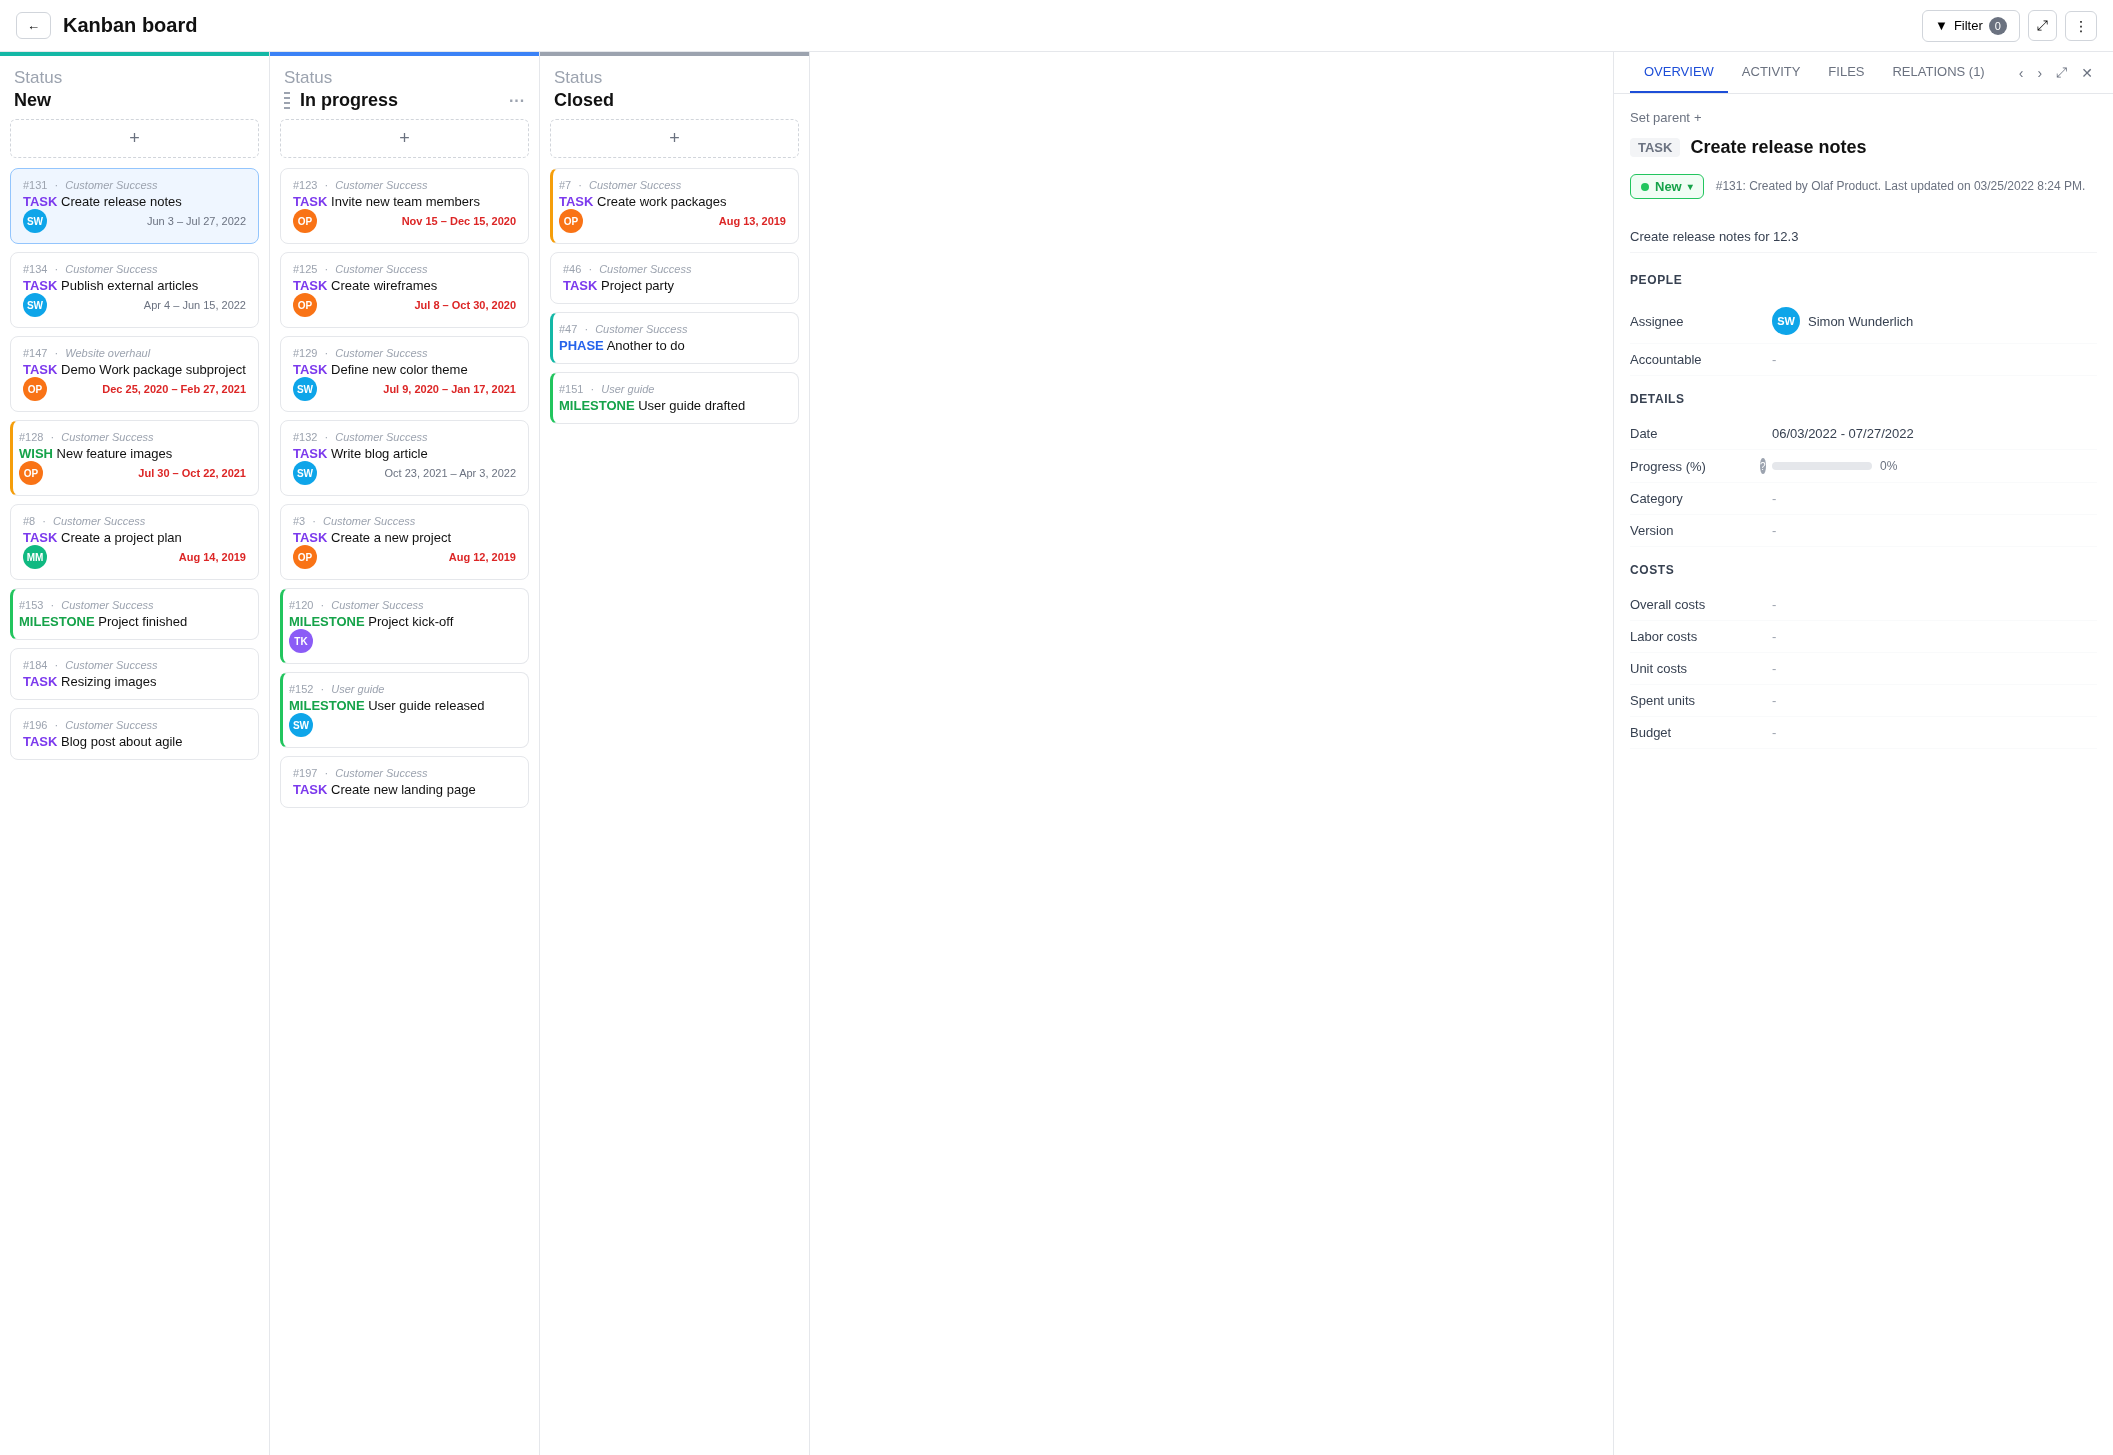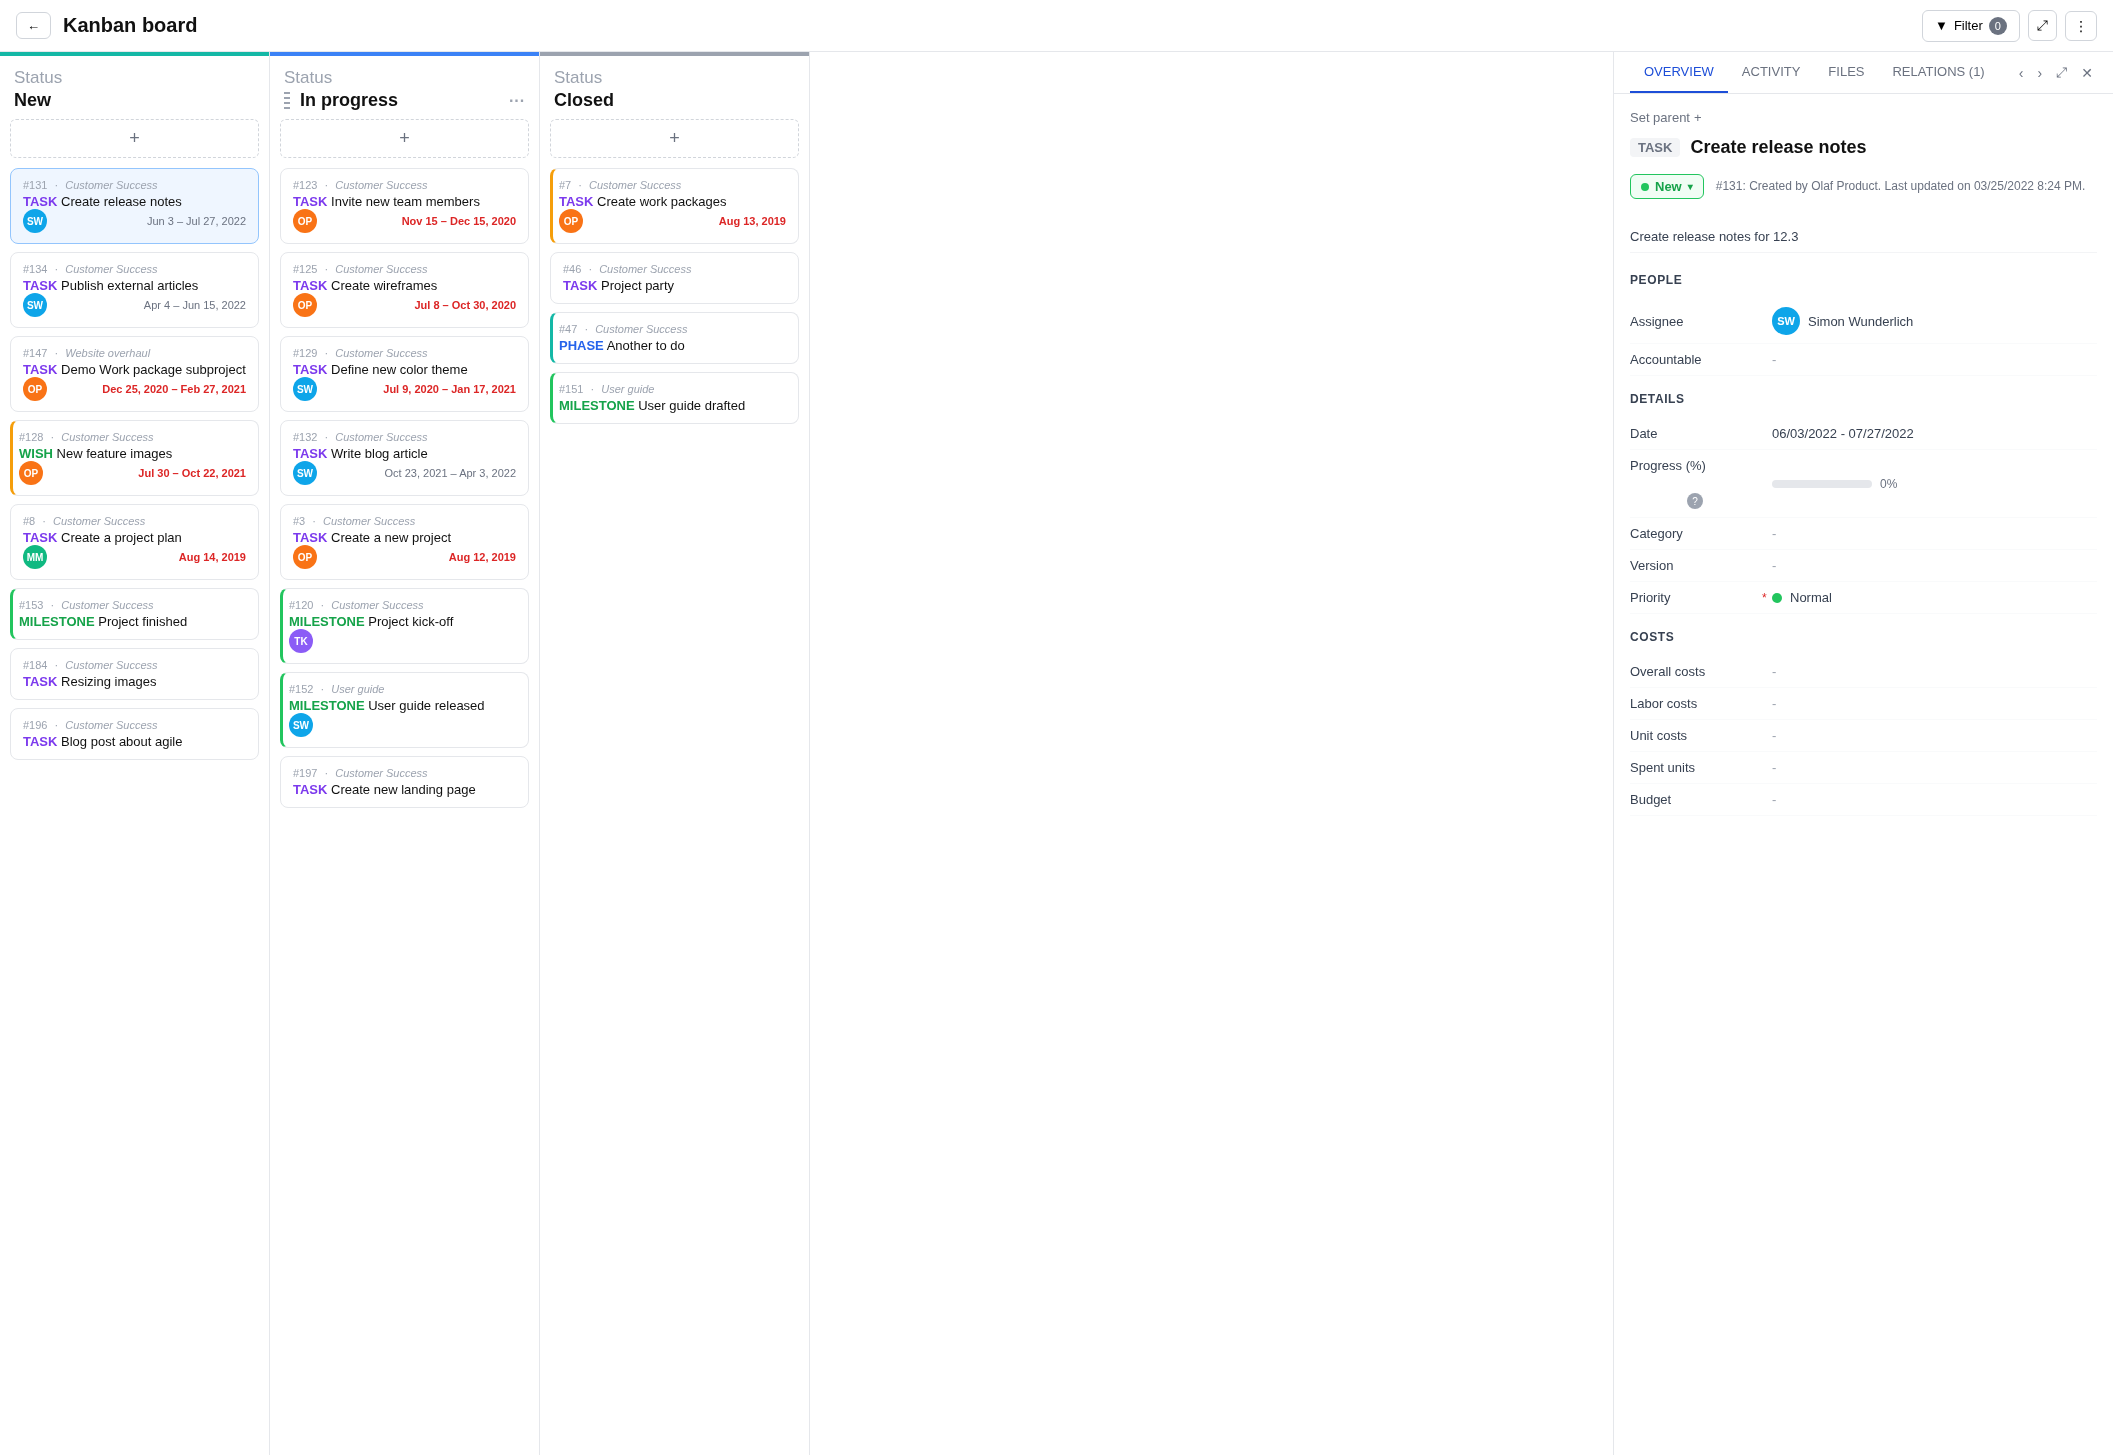--- a/index.html
+++ b/index.html
@@ -353,51 +353,41 @@
           <span class="detail-dash">-</span>
         </div>
       </div>
 
       <div class="section-title" style="margin-top:16px;">DETAILS</div>
       <div class="detail-row">
         <span class="detail-label">Date</span>
         <span class="detail-value">06/03/2022 - 07/27/2022</span>
       </div>
       <div class="detail-row">
-        <div style="display:flex;align-items:center;gap:20px;width:130px;min-width:130px;flex-direction:column;">
+        <div style="display:flex;align-items:center;gap:0;width:130px;min-width:130px;">
           <span class="detail-label" style="width:auto;">Progress (%)</span>
           <div class="help-icon">?</div>
         </div>
         <div class="detail-value">
           <div class="progress-bar-container">
             <div class="progress-bar-bg">
               <div class="progress-bar-fill"></div>
             </div>
             <span class="progress-text">0%</span>
           </div>
         </div>
       </div>
       <div class="detail-row">
         <span class="detail-label">Category</span>
         <span class="detail-value detail-dash">-</span>
       </div>
       <div class="detail-row">
         <span class="detail-label">Version</span>
         <span class="detail-value detail-dash">-</span>
       </div>
-      <div class="detail-row">
-        <div style="display:flex;align-items:center;gap:2px;width:130px;min-width:130px;">
-          <span class="detail-label" style="width:auto;">Priority</span>
-          <span class="required-star"> *</span>
-        </div>
-        <div class="detail-value">
-          <div class="priority-dot"></div>
-          <span>Normal</span>
-        </div>
-      </div>
 
       <div class="section-title" style="margin-top:16px;">COSTS</div>
       <div class="detail-row">
         <span class="detail-label">Overall costs</span>
         <span class="detail-value detail-dash">-</span>
       </div>
       <div class="detail-row">
         <span class="detail-label">Labor costs</span>
         <span class="detail-value detail-dash">-</span>
       </div>

